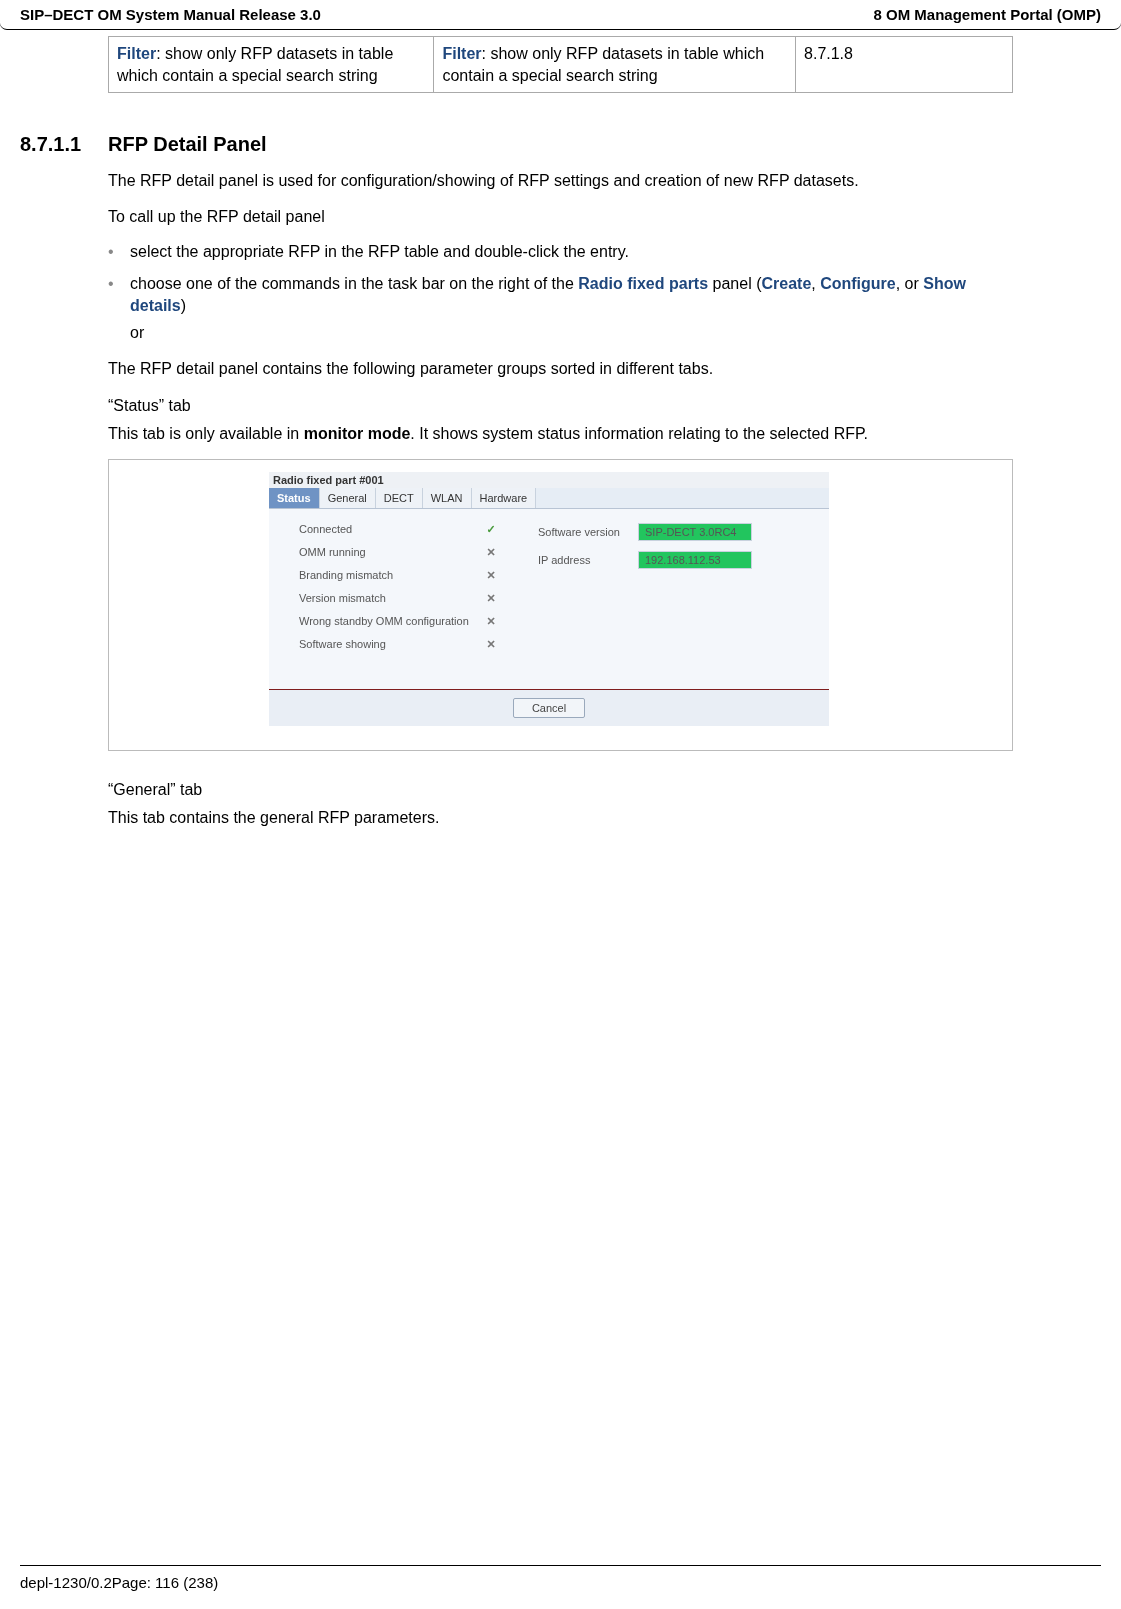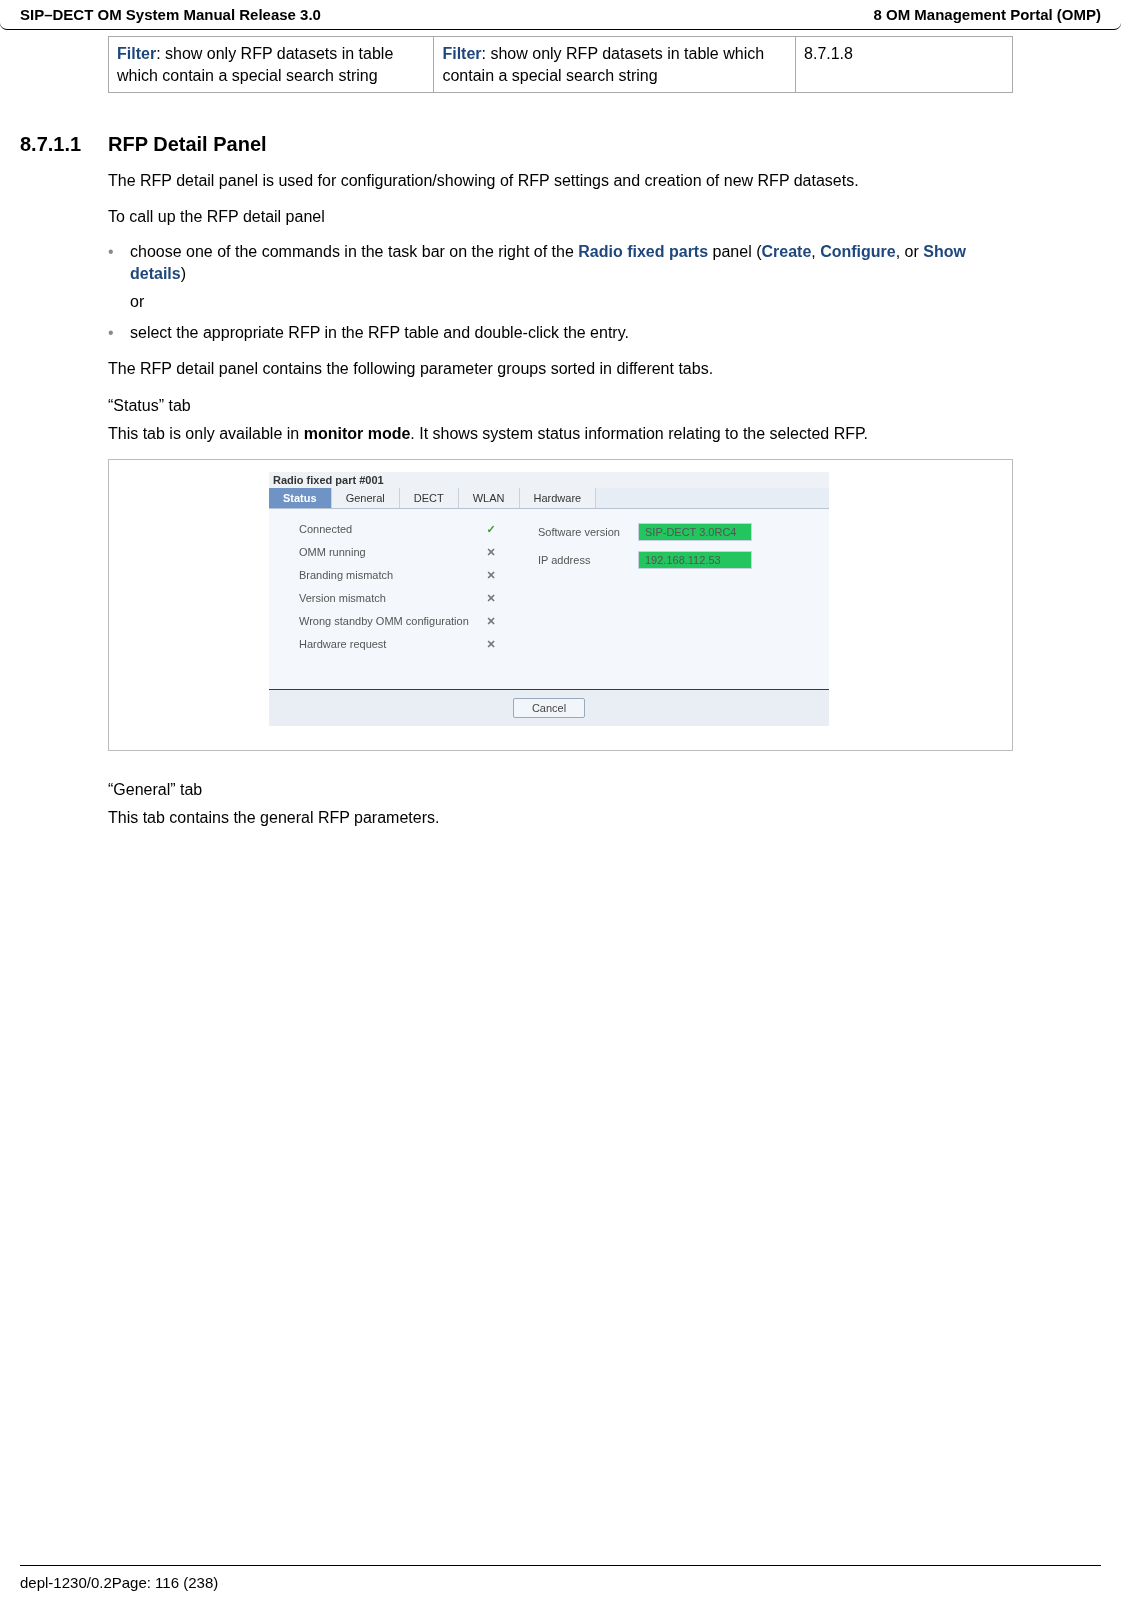--- a/index.html
+++ b/index.html
@@ -79,21 +79,21 @@
     padding: 2px 4px;
     background: #eef1f5;
   }
   .mock-tabs {
     display: flex;
     background: #e6edf5;
     border-bottom: 1px solid #b8c4d4;
   }
   .mock-tab {
     font-size: 11px;
-    padding: 4px 14px;
+    padding: 4px 8px;
     border-right: 1px solid #c8d2de;
     color: #333;
     background: #eef2f7;
   }
   .mock-tab.active {
     background: #6f93c4;
     color: #fff;
     font-weight: bold;
   }
   .mock-body {
@@ -169,25 +169,25 @@
     </table>
 
   <div class="secrow">
     <span class="secnum">8.7.1.1</span><span class="sectitle">RFP Detail Panel</span>
   </div>
 
   <p class="para">The RFP detail panel is used for configuration/showing of RFP settings and creation of new RFP datasets.</p>
   <p class="para">To call up the RFP detail panel</p>
 
   <ul class="bullets">
+    <li>select the appropriate RFP in the RFP table and double-click the entry.</li>
     <li>
       <span>choose one of the commands in the task bar on the right of the </span><span class="kw2">Radio fixed parts</span><span> panel (</span><span class="kw2">Create</span><span>, </span><span class="kw2">Configure</span><span>, or </span><span class="kw2">Show details</span><span>)</span>
       <div class="sub">or</div>
     </li>
-    <li>select the appropriate RFP in the RFP table and double-click the entry.</li>
   </ul>
 
   <p class="para">The RFP detail panel contains the following parameter groups sorted in different tabs.</p>
 
   <div class="tabhdr">“Status” tab</div>
   <p class="para">
     <span>This tab is only available in </span><strong>monitor mode</strong><span>. It shows system status information relating to the selected RFP.</span>
   </p>
 
   <div class="mock-wrap">
@@ -217,21 +217,21 @@
               </div>
             <div class="mock-row">
                 <span class="mock-label">Version mismatch</span>
                 <span class="mock-ic no">✕</span>
               </div>
             <div class="mock-row">
                 <span class="mock-label">Wrong standby OMM configuration</span>
                 <span class="mock-ic no">✕</span>
               </div>
             <div class="mock-row">
-                <span class="mock-label">Hardware request</span>
+                <span class="mock-label">Software showing</span>
                 <span class="mock-ic no">✕</span>
               </div>
           </div>
           <div class="mock-right">
             <div class="mock-row">
                 <span class="mock-label">Software version</span>
                 <span class="mock-val">SIP-DECT 3.0RC4</span>
               </div>
             <div class="mock-row">
                 <span class="mock-label">IP address</span>

